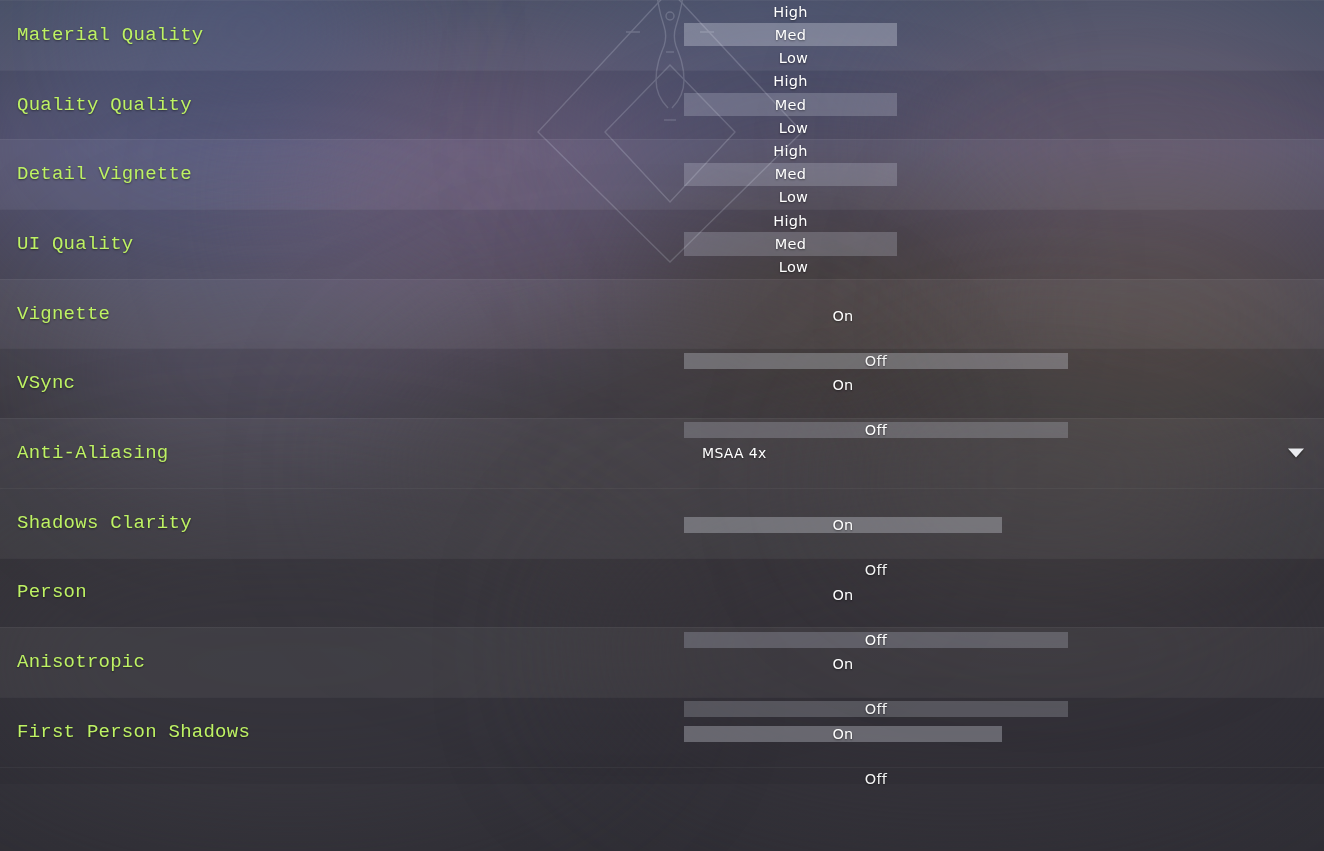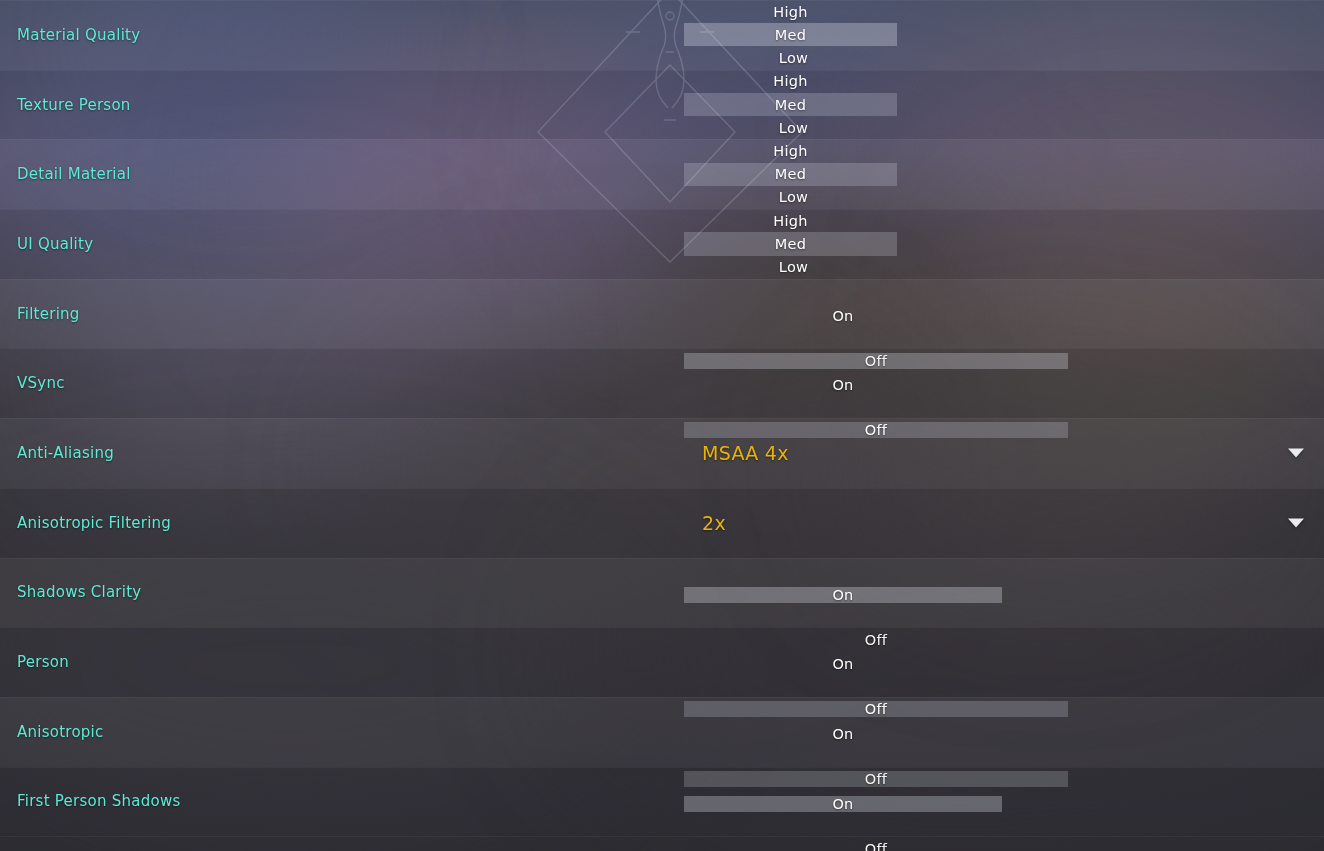--- a/index.html
+++ b/index.html
@@ -44,43 +44,44 @@
     position:relative;height:69.7px;width:1324px;
     display:flex;align-items:center;
     box-sizing:border-box;
   }
   .row.odd{background:rgba(255,255,255,.035);}
   .row.even{background:rgba(0,0,0,.045);}
   .row-sep{position:absolute;left:0;right:0;top:0;height:1px;background:rgba(255,255,255,.045);}
 
   .label{
     position:absolute;left:17px;top:50%;transform:translateY(-50%);
-    color:#5eead4;font-size:15px;letter-spacing:.25px;
+    color:#bef264;font-size:19px;letter-spacing:.25px;
     white-space:nowrap;
     text-shadow:0 1px 2px rgba(0,0,0,.45);
+    font-family:Liberation Mono, monospace;
   }
 
   .opts{position:absolute;left:684px;top:0;right:0;height:100%;display:flex;flex-direction:column;}
   .opt{
     display:flex;align-items:center;justify-content:center;
     height:100%;color:#ffffff;font-size:14.5px;letter-spacing:.3px;
     box-sizing:border-box;position:relative;
     text-shadow:0 1px 2px rgba(0,0,0,.45);
   }
   .opt.c3{width:213px;}
   .opt.c3.last{width:219px;}
   .opt.c2{width:318px;margin-top:29px;}
   .opt.c2.last{width:384px;}
   .opt.sel{background:rgba(225,228,240,.22);}
   .opt.sel-strong{background:rgba(232,235,245,.30);}
 
   
   .dd-value{
     position:absolute;left:702px;top:50%;transform:translateY(-50%);
-    color:#eab308;font-size:19px;letter-spacing:.3px;
+    color:#ffffff;font-size:14px;letter-spacing:.3px;
     text-shadow:0 1px 2px rgba(0,0,0,.45);
   }
   .chev{
     position:absolute;right:20px;top:50%;transform:translateY(-50%);
     width:0;height:0;
     border-left:8px solid transparent;border-right:8px solid transparent;
     border-top:9px solid #e9eaee;
     filter:drop-shadow(0 1px 1px rgba(0,0,0,.5));
   }
 
@@ -128,73 +129,67 @@
         <div class="row-sep"></div>
         <div class="label">Material Quality</div>
         <div class="opts">
           <div class="opt c3">High</div>
           <div class="opt c3 sel-strong">Med</div>
           <div class="opt c3 last">Low</div>
         </div>
       </div>
       <div class="row even">
         <div class="row-sep"></div>
-        <div class="label">Texture Person</div>
+        <div class="label">Quality Quality</div>
         <div class="opts">
           <div class="opt c3">High</div>
           <div class="opt c3 sel">Med</div>
           <div class="opt c3 last">Low</div>
         </div>
       </div>
       <div class="row odd">
         <div class="row-sep"></div>
-        <div class="label">Detail Material</div>
+        <div class="label">Detail Vignette</div>
         <div class="opts">
           <div class="opt c3">High</div>
           <div class="opt c3 sel">Med</div>
           <div class="opt c3 last">Low</div>
         </div>
       </div>
       <div class="row even">
         <div class="row-sep"></div>
         <div class="label">UI Quality</div>
         <div class="opts">
           <div class="opt c3">High</div>
           <div class="opt c3 sel">Med</div>
           <div class="opt c3 last">Low</div>
         </div>
       </div>
       <div class="row odd">
         <div class="row-sep"></div>
-        <div class="label">Filtering</div>
+        <div class="label">Vignette</div>
         <div class="opts">
           <div class="opt c2">On</div>
           <div class="opt c2 last sel-strong">Off</div>
         </div>
       </div>
       <div class="row even">
         <div class="row-sep"></div>
         <div class="label">VSync</div>
         <div class="opts">
           <div class="opt c2">On</div>
           <div class="opt c2 last sel">Off</div>
         </div>
       </div>
       <div class="row odd">
         <div class="row-sep"></div>
         <div class="label">Anti-Aliasing</div>
         <div class="dd-value">MSAA 4x</div>
         <div class="chev"></div>
       </div>
-      <div class="row even">
-        <div class="row-sep"></div>
-        <div class="label">Anisotropic Filtering</div>
-        <div class="dd-value">2x</div>
-        <div class="chev"></div>
-      </div>
       <div class="row odd">
         <div class="row-sep"></div>
         <div class="label">Shadows Clarity</div>
         <div class="opts">
           <div class="opt c2 sel-strong">On</div>
           <div class="opt c2 last">Off</div>
         </div>
       </div>
       <div class="row even">
         <div class="row-sep"></div>

